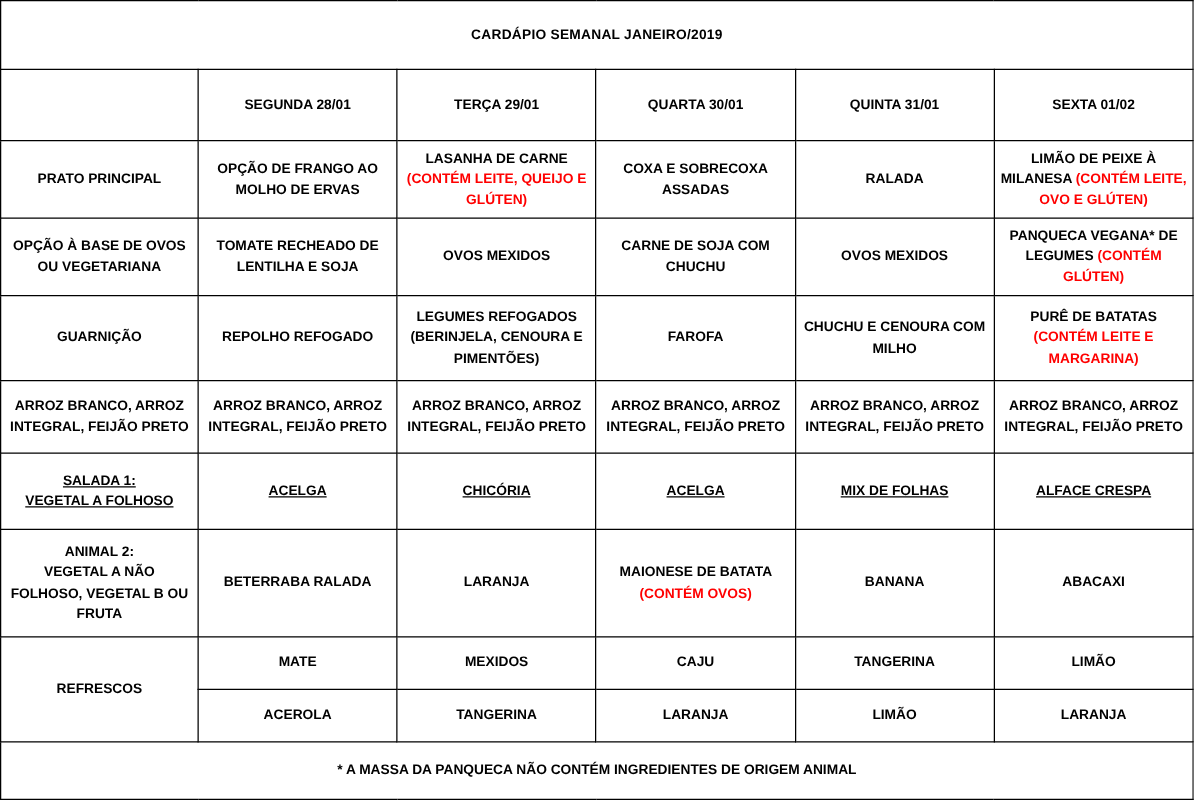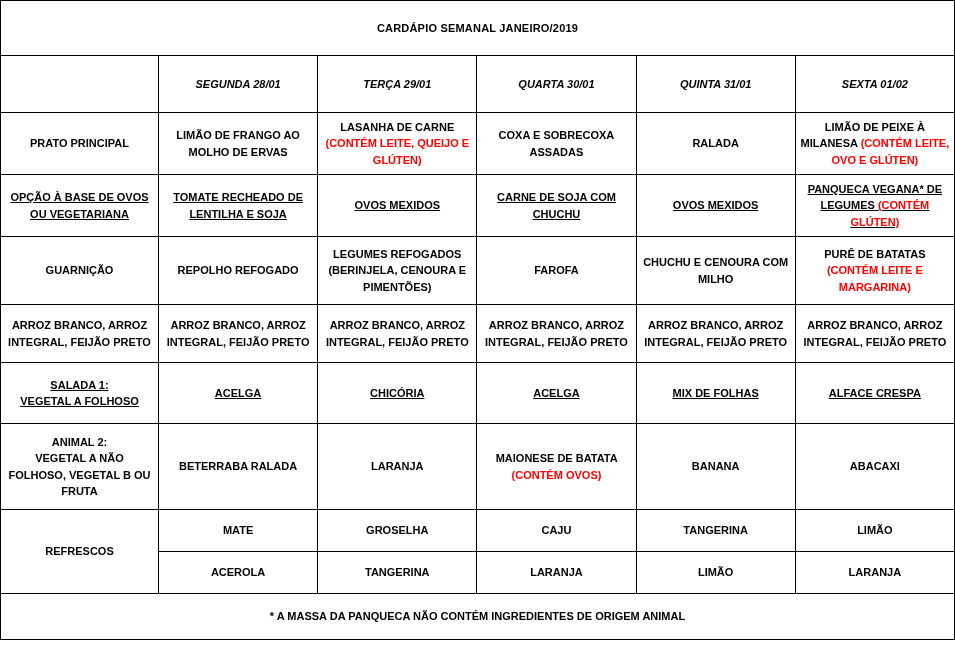--- a/index.html
+++ b/index.html
@@ -29,38 +29,37 @@
     color: #000000;
     padding: 2px 4px;
     overflow: hidden;
   }
   td.title-cell {
     font-size: 12.5px;
     letter-spacing: 0.2px;
   }
   td.day-cell {
     font-size: 11.5px;
-    font-style: italic;
   }
   td.label-cell {
     font-size: 11.5px;
     white-space: pre-line;
   }
   span.alert {
     color: #FF0000;
   }
   td.footnote-cell {
     color: #FF0000;
     font-size: 12.5px;
     margin-top: 20px;
   }
   tr.row-title    { height: 55px; }
   tr.row-days     { height: 57px; }
   tr.row-main     { height: 62px; }
-  tr.row-eggs     { height: 62px; text-decoration: underline; }
+  tr.row-eggs     { height: 62px; }
   tr.row-side     { height: 68px; }
   tr.row-rice     { height: 58px; }
   tr.row-salad1   { height: 61px; text-decoration: underline; }
   tr.row-salad2   { height: 86px; }
   tr.row-drink    { height: 42px; }
   tr.row-footnote { height: 46px; }
 </style>
 </head>
 <body>
 
@@ -83,21 +82,21 @@
     <td class="label-cell"></td>
     <td class="day-cell">SEGUNDA  28/01</td>
     <td class="day-cell">TERÇA 29/01</td>
     <td class="day-cell">QUARTA 30/01</td>
     <td class="day-cell">QUINTA 31/01</td>
     <td class="day-cell">SEXTA 01/02</td>
   </tr>
 
   <tr class="row-main">
     <td class="label-cell">PRATO PRINCIPAL</td>
-    <td><span>LIMÃO DE FRANGO AO MOLHO DE ERVAS</span> <span class="alert"></span></td>
+    <td><span>OPÇÃO DE FRANGO AO MOLHO DE ERVAS</span> <span class="alert"></span></td>
     <td><span>LASANHA DE CARNE</span> <span class="alert">(CONTÉM LEITE, QUEIJO E GLÚTEN)</span></td>
     <td><span>COXA E SOBRECOXA ASSADAS</span> <span class="alert"></span></td>
     <td><span>RALADA</span> <span class="alert"></span></td>
     <td><span>LIMÃO DE PEIXE À MILANESA</span> <span class="alert">(CONTÉM LEITE, OVO E GLÚTEN)</span></td>
   </tr>
 
   <tr class="row-eggs">
     <td class="label-cell">OPÇÃO À BASE DE OVOS OU VEGETARIANA</td>
     <td><span>TOMATE RECHEADO DE LENTILHA E SOJA</span> <span class="alert"></span></td>
     <td><span>OVOS MEXIDOS</span> <span class="alert"></span></td>
@@ -140,21 +139,21 @@
     <td><span>BETERRABA RALADA</span></td>
     <td><span>LARANJA</span></td>
     <td><span>MAIONESE DE BATATA</span> <span class="alert">(CONTÉM OVOS)</span></td>
     <td><span>BANANA</span></td>
     <td><span>ABACAXI</span></td>
   </tr>
 
   <tr class="row-drink">
     <td class="label-cell" rowspan="2">REFRESCOS</td>
     <td><span>MATE</span></td>
-    <td><span>GROSELHA</span></td>
+    <td><span>MEXIDOS</span></td>
     <td><span>CAJU</span></td>
     <td><span>TANGERINA</span></td>
     <td><span>LIMÃO</span></td>
   </tr>
 
   <tr class="row-drink">
     <td><span>ACEROLA</span></td>
     <td><span>TANGERINA</span></td>
     <td><span>LARANJA</span></td>
     <td><span>LIMÃO</span></td>

